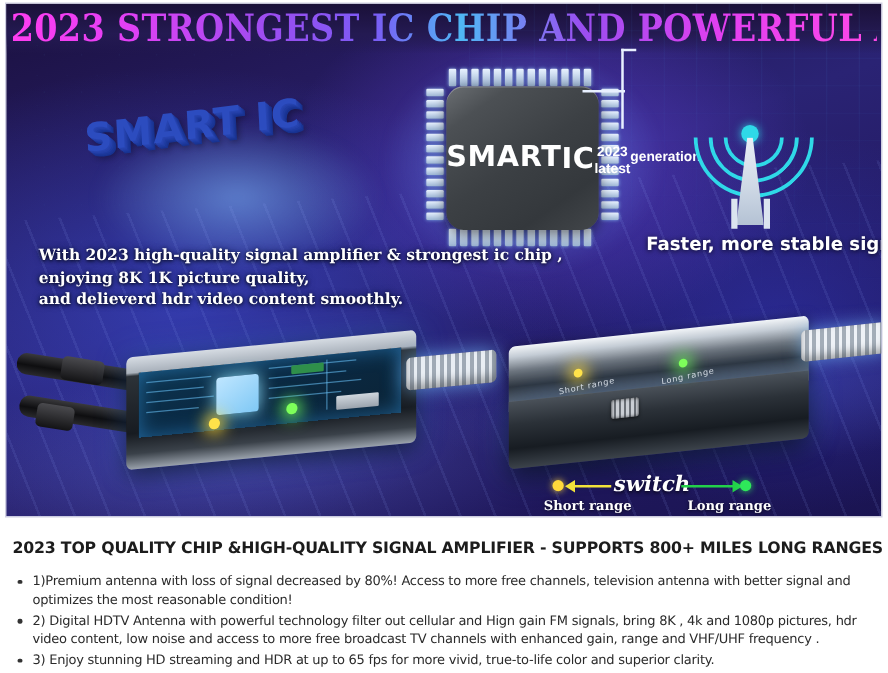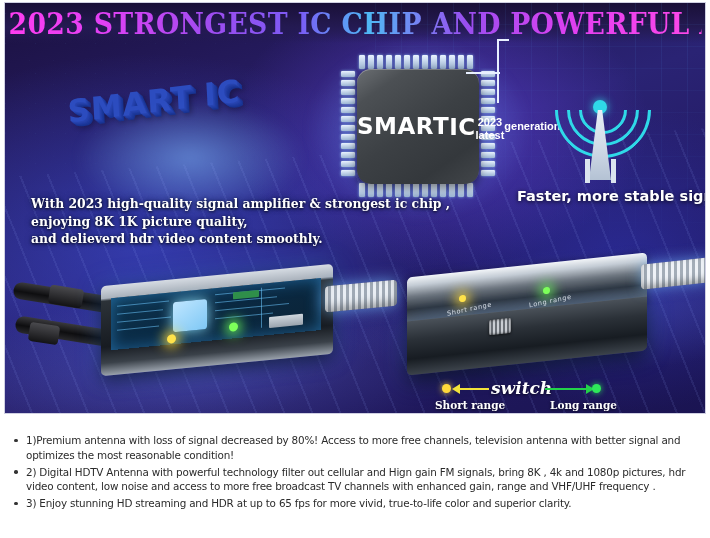--- a/index.html
+++ b/index.html
@@ -426,20 +426,21 @@
     <div class="switch-word">switch</div>
     <div class="sw-arrow-g"></div>
     <div class="ah-g"></div>
     <div class="sw-dot sw-dot-g"></div>
     <div class="rng-lbl" style="left:430px;top:396px;">Short range</div>
     <div class="rng-lbl" style="left:545px;top:396px;">Long range</div>
 
   </div>
 
   <div class="sect">
+    <div class="heading">2023 TOP QUALITY CHIP &amp;HIGH-QUALITY SIGNAL AMPLIFIER - SUPPORTS 800+ MILES LONG RANGES</div>
     <ul class="bullets">
       <li>1)Premium antenna with loss of signal decreased by 80%! Access to more free channels, television antenna with better signal and optimizes the most reasonable condition!</li>
       <li>2) Digital HDTV Antenna with powerful technology filter out cellular and Hign gain FM signals, bring 8K , 4k and 1080p pictures, hdr video content, low noise and access to more free broadcast TV channels with enhanced gain, range and VHF/UHF frequency .</li>
       <li>3) Enjoy stunning HD streaming and HDR at up to 65 fps for more vivid, true-to-life color and superior clarity.</li>
 
     </ul>
   </div>
 
 </div>
 

